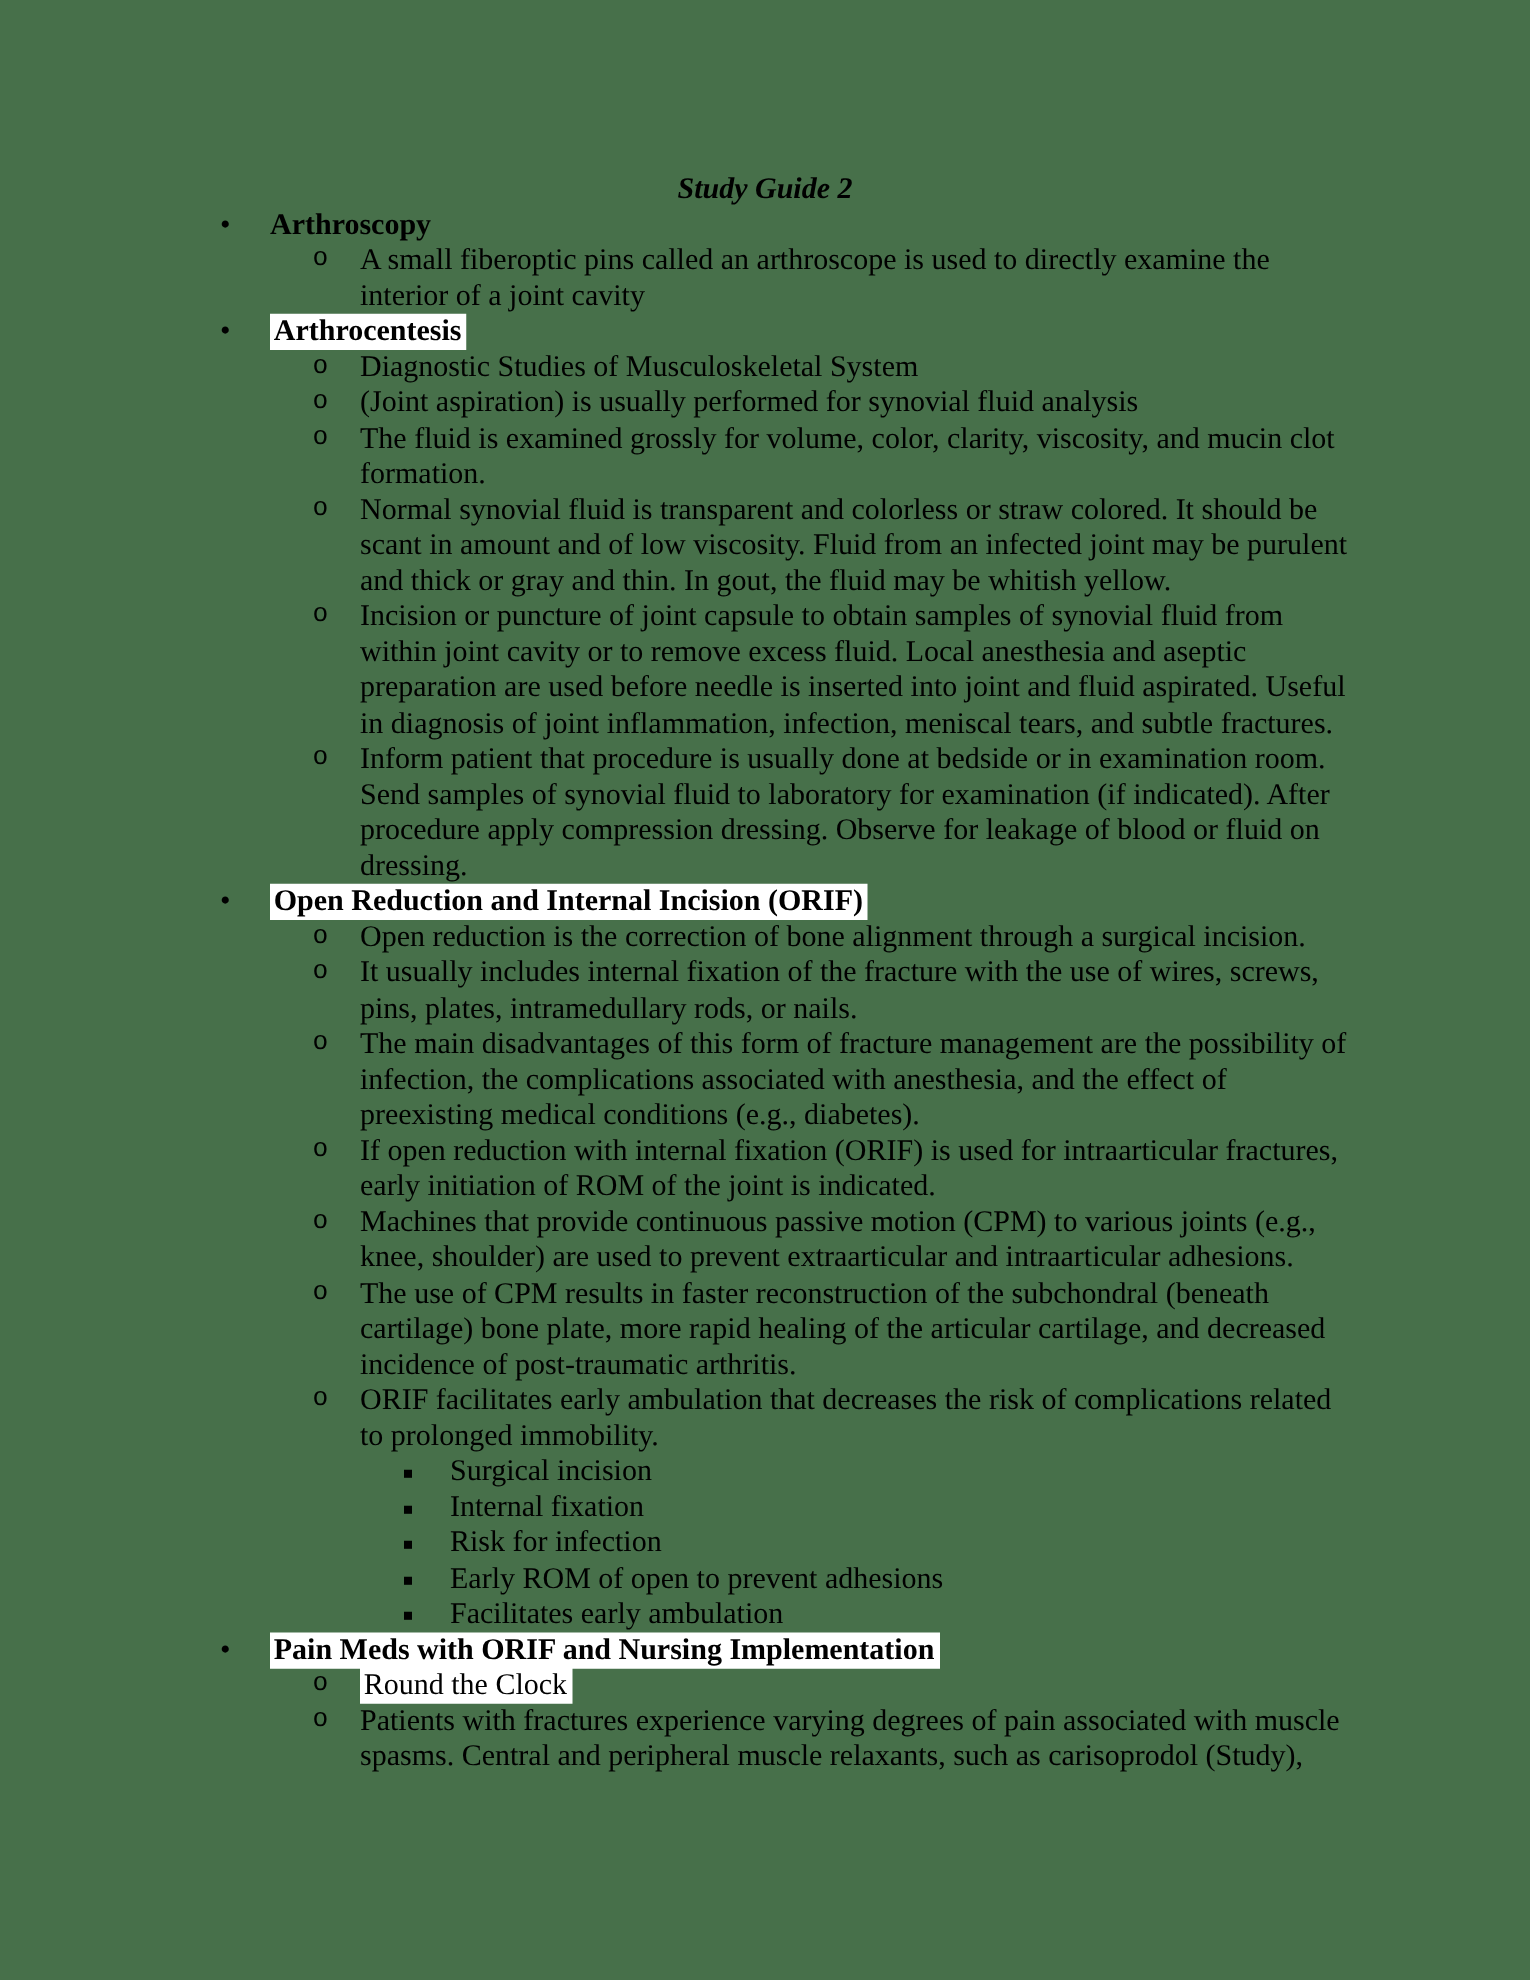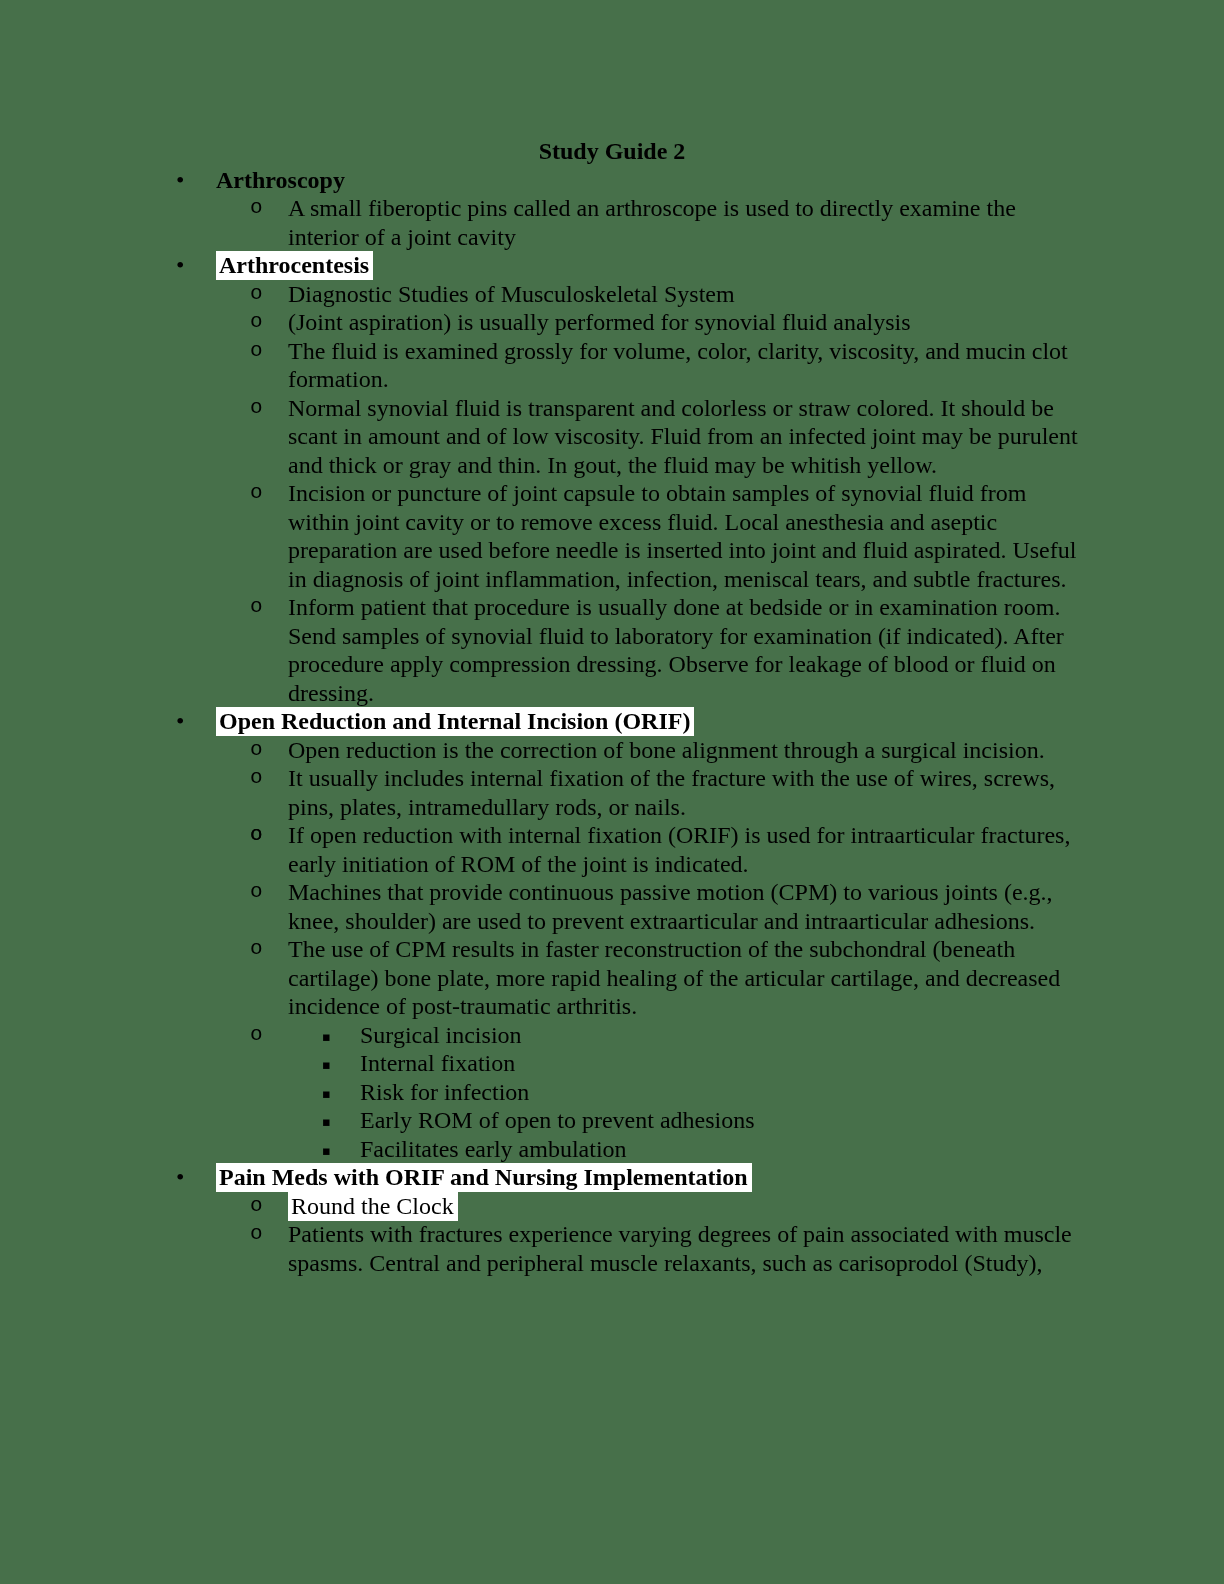--- a/index.html
+++ b/index.html
@@ -17,20 +17,21 @@
   }
   .content {
     position: absolute;
     left: 144px;
     top: 137px;
     width: 936px;
   }
   .title {
     text-align: center;
     font-weight: bold;
+    font-style: italic;
   }
   .item { position: relative; }
   .l1 { padding-left: 72px; }
   .l2 { padding-left: 144px; }
   .l3 { padding-left: 216px; }
   .bullet { position: absolute; top: 0; }
   .l1 > .bullet { left: 32px; font-size: 24px; }
   .l2 > .bullet { left: 106px; font-family: "Liberation Mono", monospace; font-size: 21px; }
   .l3 > .bullet { left: 178px; font-family: "DejaVu Sans", sans-serif; font-size: 13px; top: 2px; }
   .bold { font-weight: bold; }
@@ -104,39 +105,41 @@
       <span class="txt">Open reduction is the correction of bone alignment through a surgical incision.</span>
     </div>
 
     <div class="item l2">
       <span class="bullet">o</span>
       <span class="txt">It usually includes internal fixation of the fracture with the use of wires, screws, pins, plates, intramedullary rods, or nails.</span>
     </div>
 
     <div class="item l2">
       <span class="bullet">o</span>
+      <span class="txt">The main disadvantages of this form of fracture management are the possibility of infection, the complications associated with anesthesia, and the effect of preexisting medical conditions (e.g., diabetes).</span>
     </div>
 
     <div class="item l2">
       <span class="bullet">o</span>
       <span class="txt">If open reduction with internal fixation (ORIF) is used for intraarticular fractures, early initiation of ROM of the joint is indicated.</span>
     </div>
 
     <div class="item l2">
       <span class="bullet">o</span>
       <span class="txt">Machines that provide continuous passive motion (CPM) to various joints (e.g., knee, shoulder) are used to prevent extraarticular and intraarticular adhesions.</span>
     </div>
 
     <div class="item l2">
       <span class="bullet">o</span>
       <span class="txt">The use of CPM results in faster reconstruction of the subchondral (beneath cartilage) bone plate, more rapid healing of the articular cartilage, and decreased incidence of post-traumatic arthritis.</span>
     </div>
 
     <div class="item l2">
       <span class="bullet">o</span>
+      <span class="txt">ORIF facilitates early ambulation that decreases the risk of complications related to prolonged immobility.</span>
     </div>
 
     <div class="item l3">
       <span class="bullet">▪</span>
       <span class="txt">Surgical incision</span>
     </div>
 
     <div class="item l3">
       <span class="bullet">▪</span>
       <span class="txt">Internal fixation</span>

